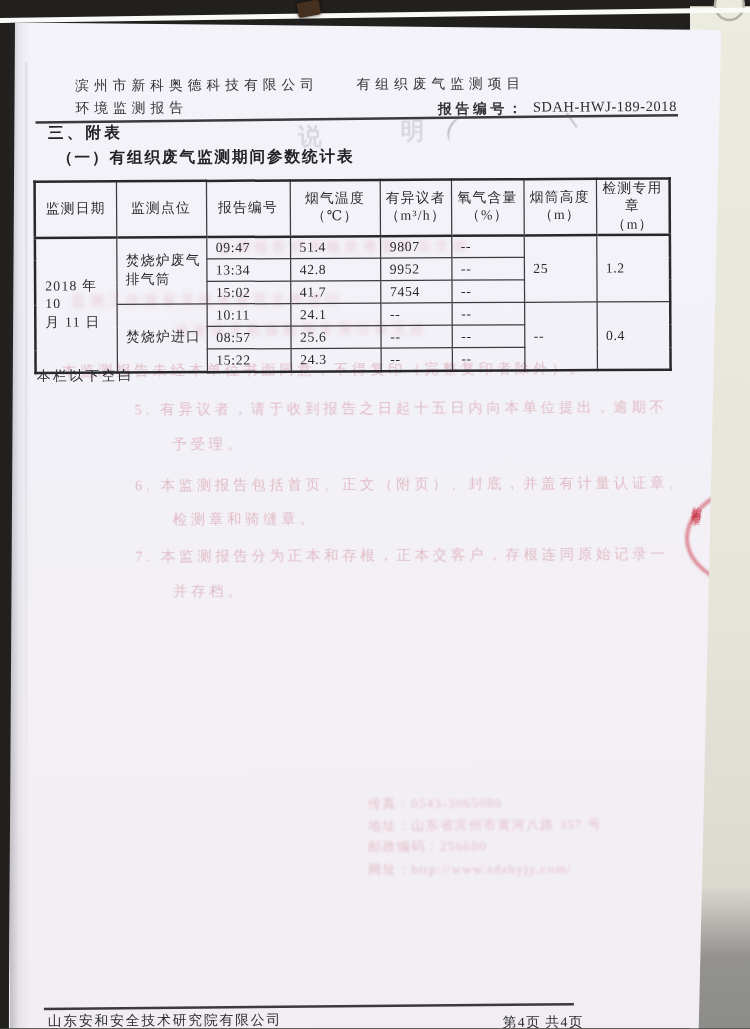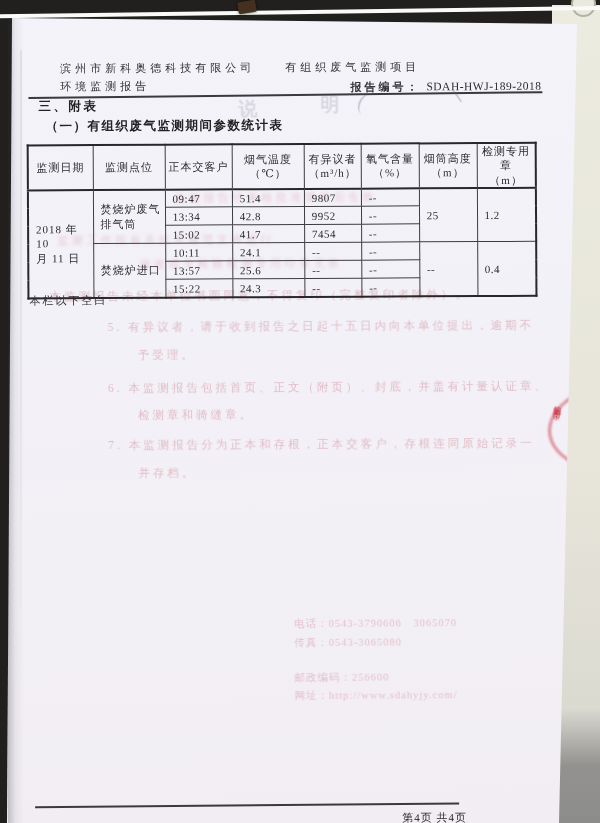--- a/index.html
+++ b/index.html
@@ -93,22 +93,22 @@
     <span class="t bleed fg" style="left:140px; top:256px;">涂改或无检验检测专用印章无效</span>
 
     <span class="t bleed" style="left:50px;  top:288px;">本监测报告未经本单位书面同意，不得复印（完整复印者除外）。</span>
     <span class="t bleed" style="left:108px; top:319px;">5. 有异议者，请于收到报告之日起十五日内向本单位提出，逾期不</span>
     <span class="t bleed" style="left:138px; top:347px;">予受理。</span>
     <span class="t bleed" style="left:108px; top:380px;">6. 本监测报告包括首页、正文（附页）、封底，并盖有计量认证章、</span>
     <span class="t bleed" style="left:138px; top:407px;">检测章和骑缝章。</span>
     <span class="t bleed" style="left:108px; top:437px;">7. 本监测报告分为正本和存根，正本交客户，存根连同原始记录一</span>
     <span class="t bleed" style="left:138px; top:465px;">并存档。</span>
 
-    <span class="t bleed ct" style="left:293px; top:617px;">电话：0543-3790606　3065070</span>
     <span class="t bleed ct" style="left:293px; top:636px;">传真：0543-3065080</span>
+    <span class="t bleed ct" style="left:293px; top:654px;">地址：山东省滨州市黄河八路 357 号</span>
     <span class="t bleed ct" style="left:293px; top:671px;">邮政编码：256600</span>
     <span class="t bleed ct" style="left:293px; top:689px;">网址：http://www.sdahyjy.com/</span>
 
     <span class="t hdr" style="left:62px; top:60px;">滨州市新科奥德科技有限公司　　有组织废气监测项目</span>
     <span class="t hdr" style="left:62px; top:78px;">环境监测报告</span>
     <span class="t hdr" style="left:352px; top:80px; letter-spacing:3px;font-weight:bold;">报告编号：</span>
     <span class="t" style="left:428px; top:81px; font-size:11.5px; letter-spacing:.5px;">SDAH-HWJ-189-2018</span>
     <div class="rule" style="left:30px; top:94px; width:514px; transform:rotate(-0.35deg);"></div>
 
     <div class="pencil1"></div>
@@ -132,21 +132,21 @@
         <tr>
           <th>
               <div>监测日期</div>
               <div></div>
             </th>
           <th>
               <div>监测点位</div>
               <div></div>
             </th>
           <th>
-              <div>正本交客户</div>
+              <div>报告编号</div>
               <div></div>
             </th>
           <th>
               <div>烟气温度</div>
               <div>（℃）</div>
             </th>
           <th>
               <div>有异议者</div>
               <div>（m³/h）</div>
             </th>
@@ -192,37 +192,38 @@
         <tr>
           <td class="zh" rowspan="3">焚烧炉进口</td>
           <td>10:11</td>
           <td>24.1</td>
           <td>--</td>
           <td>--</td>
           <td rowspan="3">--</td>
           <td rowspan="3">0.4</td>
         </tr>
         <tr>
-          <td>13:57</td>
+          <td>08:57</td>
           <td>25.6</td>
           <td>--</td>
           <td>--</td>
         </tr>
         <tr>
           <td>15:22</td>
           <td>24.3</td>
           <td>--</td>
           <td>--</td>
         </tr>
       </tbody>
     </table>
 
     <span class="t" style="left:30px; top:292px; font-size:11px; letter-spacing:2px;">本栏以下空白</span>
 
     <div class="rule" style="left:33px; top:804px; width:424px; transform:rotate(-0.2deg);"></div>
+    <span class="t ftr" style="left:36px; top:808px;">山东安和安全技术研究院有限公司</span>
     <span class="t ftr" style="left:400px; top:811px; letter-spacing:1px;">第4页 共4页</span>
   </div>
 
   <div class="stamp-layer">
     <div class="seal-ring"></div>
     <div class="seal-text">检测专用章</div>
   </div>
 </div>
 
 </body></html>

